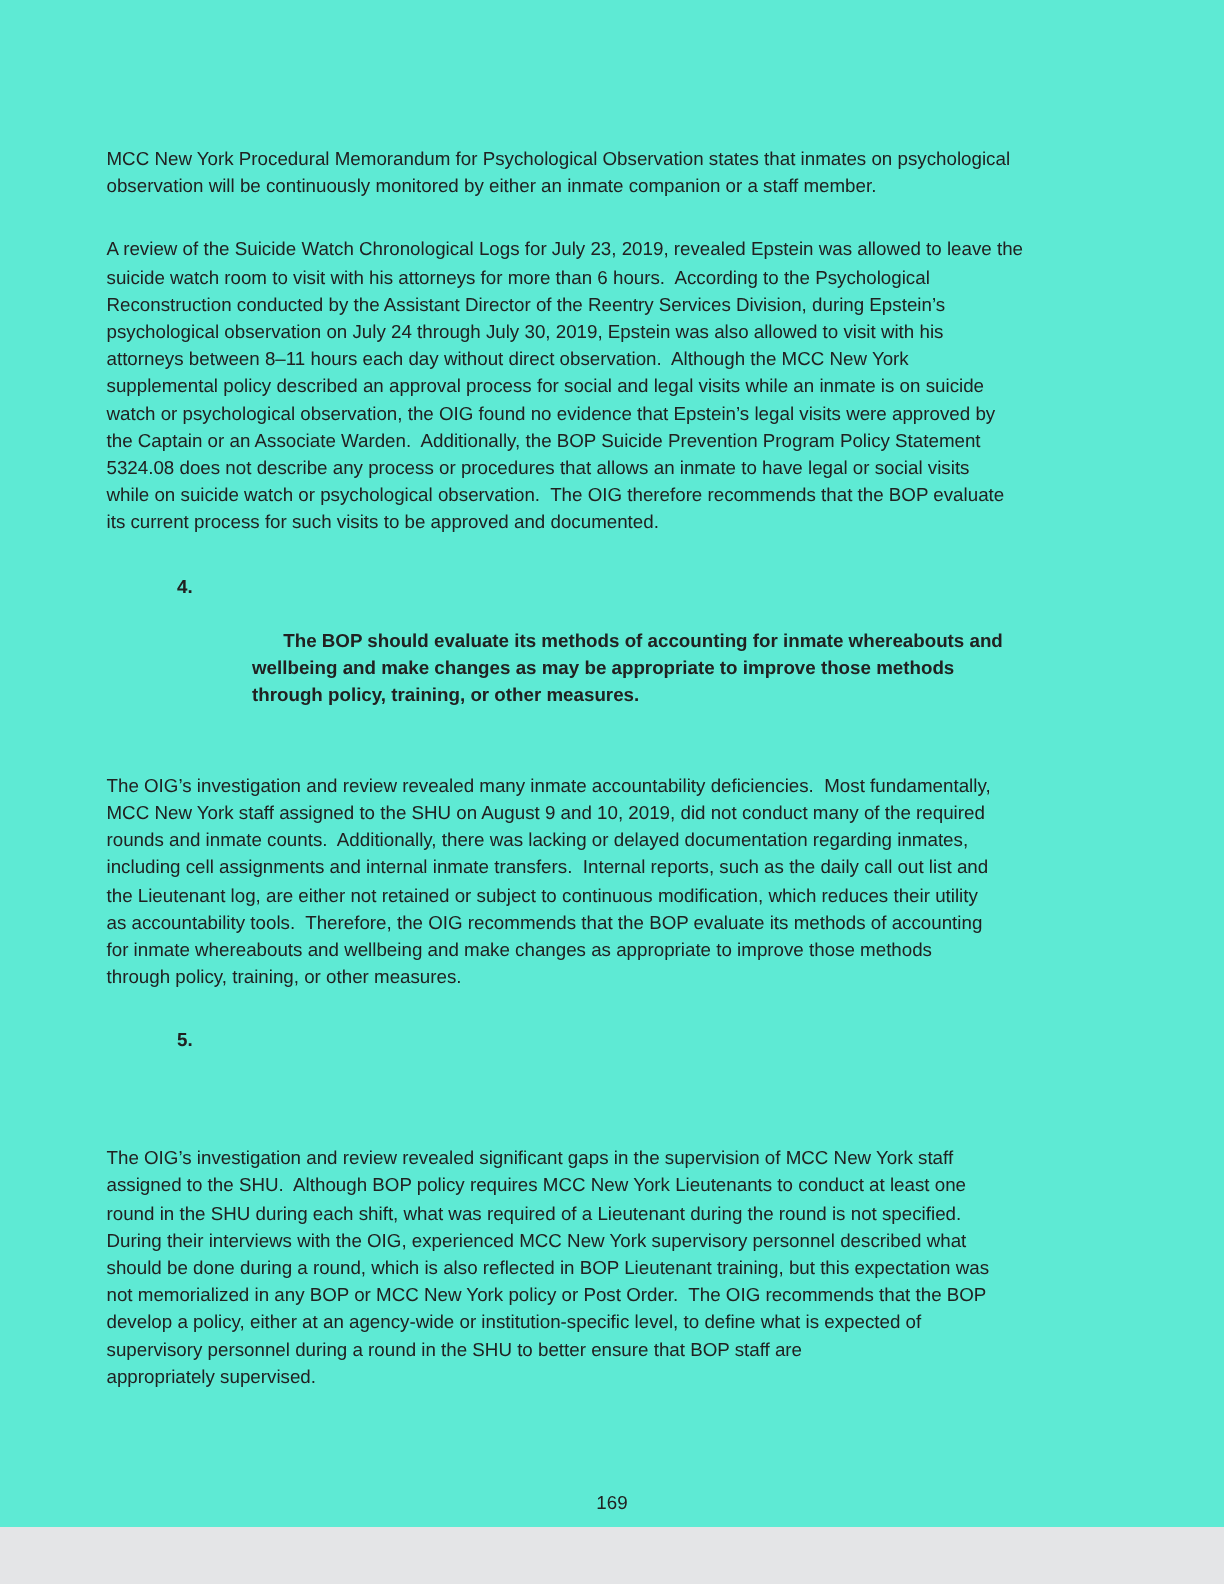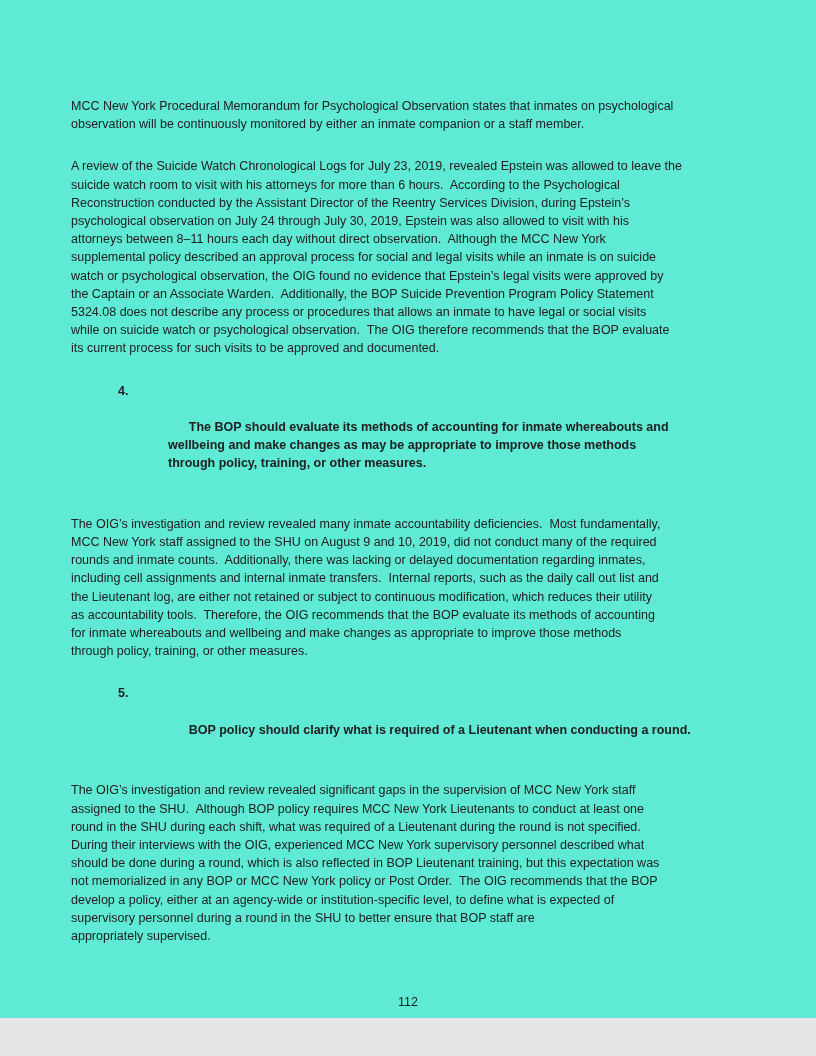--- a/index.html
+++ b/index.html
@@ -87,31 +87,30 @@
 MCC New York staff assigned to the SHU on August 9 and 10, 2019, did not conduct many of the required
 rounds and inmate counts.  Additionally, there was lacking or delayed documentation regarding inmates,
 including cell assignments and internal inmate transfers.  Internal reports, such as the daily call out list and
 the Lieutenant log, are either not retained or subject to continuous modification, which reduces their utility
 as accountability tools.  Therefore, the OIG recommends that the BOP evaluate its methods of accounting
 for inmate whereabouts and wellbeing and make changes as appropriate to improve those methods
 through policy, training, or other measures.</p>
 
     <div class="rec">
       <span class="rec-num">5.</span>
-      <span>BOP policy should clarify what is required of a Lieutenant when conducting a round.</span>
     </div>
 
     <p class="para">The OIG’s investigation and review revealed significant gaps in the supervision of MCC New York staff
 assigned to the SHU.  Although BOP policy requires MCC New York Lieutenants to conduct at least one
 round in the SHU during each shift, what was required of a Lieutenant during the round is not specified.
 During their interviews with the OIG, experienced MCC New York supervisory personnel described what
 should be done during a round, which is also reflected in BOP Lieutenant training, but this expectation was
 not memorialized in any BOP or MCC New York policy or Post Order.  The OIG recommends that the BOP
 develop a policy, either at an agency-wide or institution-specific level, to define what is expected of
 supervisory personnel during a round in the SHU to better ensure that BOP staff are
 appropriately supervised.</p>
 
   </div>
 
-  <div class="page-number">112</div>
+  <div class="page-number">169</div>
 
   <div class="footer-bar"></div>
 </div>
 
 </body></html>

